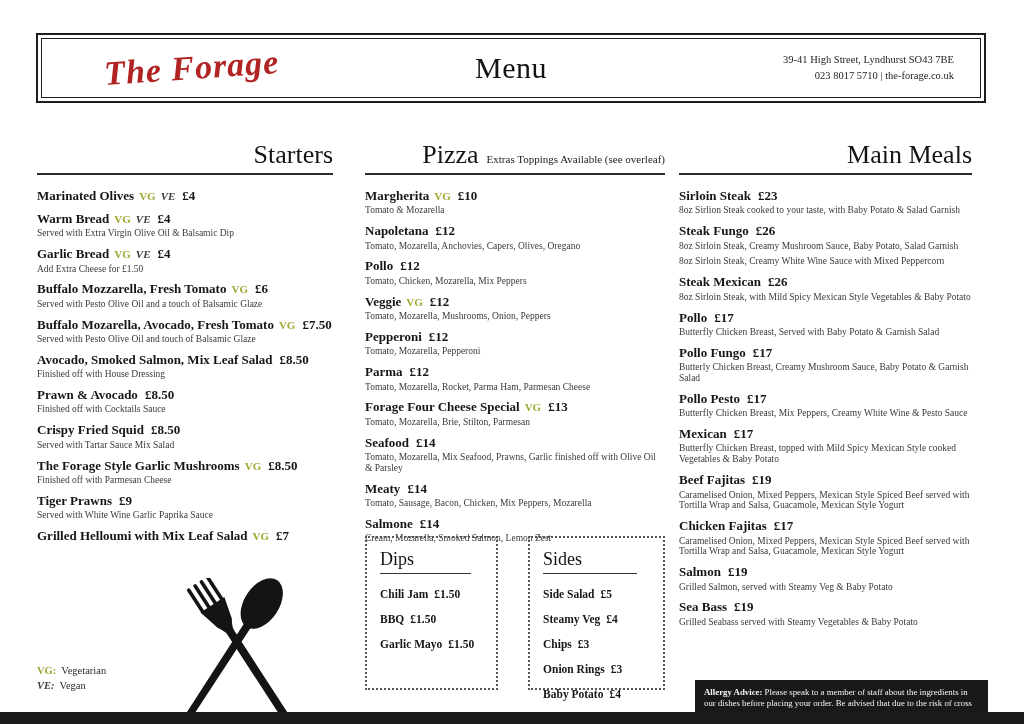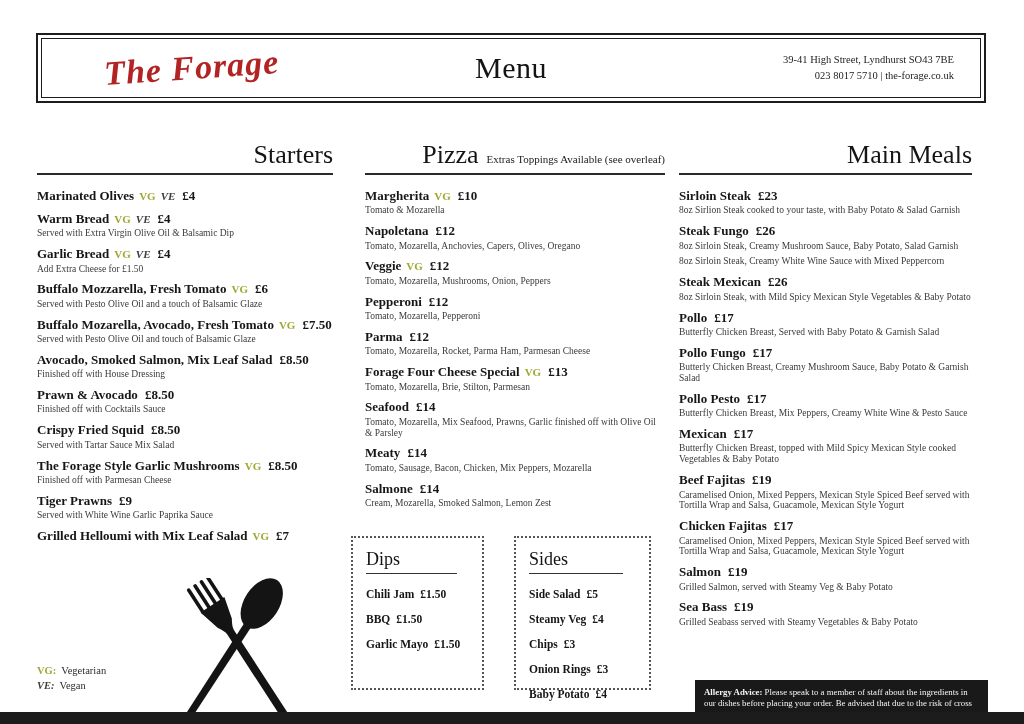--- a/index.html
+++ b/index.html
@@ -32,21 +32,21 @@
   .item{margin-bottom:5px;}
   .item-line{line-height:1.12;}
   .item-name{font-size:13px;font-weight:700;color:#161616;}
   .tag{font-size:11px;font-weight:700;margin-left:5px;}
   .tag-vg{color:#a0a832;}
   .tag-ve{color:#3d3d3d;font-style:italic;}
   .price{font-size:13px;font-weight:700;margin-left:7px;color:#161616;}
   .item-desc{font-size:9.5px;line-height:1.14;color:#3a3a3a;margin-top:1.5px;}
 
   
-  .boxes{position:absolute;left:351px;top:536px;width:300px;display:flex;gap:30px;}
+  .boxes{position:absolute;left:365px;top:536px;width:300px;display:flex;gap:30px;}
   .box{border:2px dotted #555;box-sizing:border-box;padding:11px 13px;height:154px;}
   .box-dips{width:136px;}
   .box-sides{width:140px;}
   .box-head{font-size:18px;font-weight:400;border-bottom:1.5px solid #333;
             padding-bottom:3px;margin:0 0 10px 0;width:88%;color:#141414;}
   .box .item{margin-bottom:7px;}
   .box .item-name{font-size:11.5px;}
   .box .price{font-size:11.5px;margin-left:6px;}
 
   
@@ -141,20 +141,24 @@
     <div class="items" id="pizza-items">
         <div class="item">
           <div class="item-line"><span class="item-name">Margherita</span><span class="tag tag-vg">VG</span><span class="price">£10</span></div>
           <div class="item-desc">Tomato &amp; Mozarella</div>
         </div>
         <div class="item">
           <div class="item-line"><span class="item-name">Napoletana</span><span class="price">£12</span></div>
           <div class="item-desc">Tomato, Mozarella, Anchovies, Capers, Olives, Oregano</div>
         </div>
         <div class="item">
+          <div class="item-line"><span class="item-name">Pollo</span><span class="price">£12</span></div>
+          <div class="item-desc">Tomato, Chicken, Mozarella, Mix Peppers</div>
+        </div>
+        <div class="item">
           <div class="item-line"><span class="item-name">Veggie</span><span class="tag tag-vg">VG</span><span class="price">£12</span></div>
           <div class="item-desc">Tomato, Mozarella, Mushrooms, Onion, Peppers</div>
         </div>
         <div class="item">
           <div class="item-line"><span class="item-name">Pepperoni</span><span class="price">£12</span></div>
           <div class="item-desc">Tomato, Mozarella, Pepperoni</div>
         </div>
         <div class="item">
           <div class="item-line"><span class="item-name">Parma</span><span class="price">£12</span></div>
           <div class="item-desc">Tomato, Mozarella, Rocket, Parma Ham, Parmesan Cheese</div>

